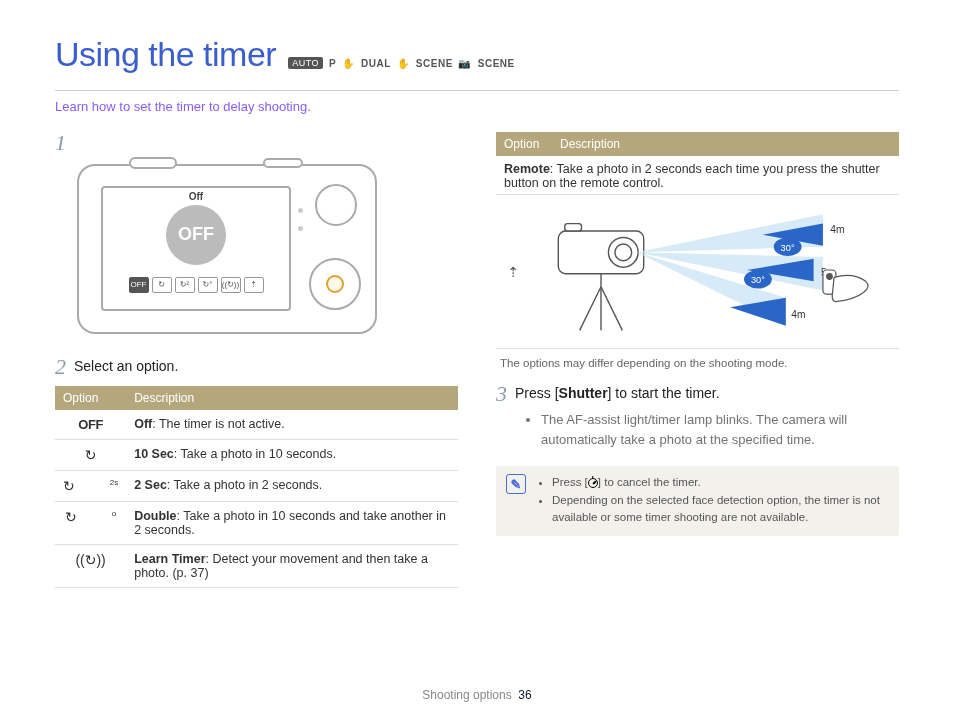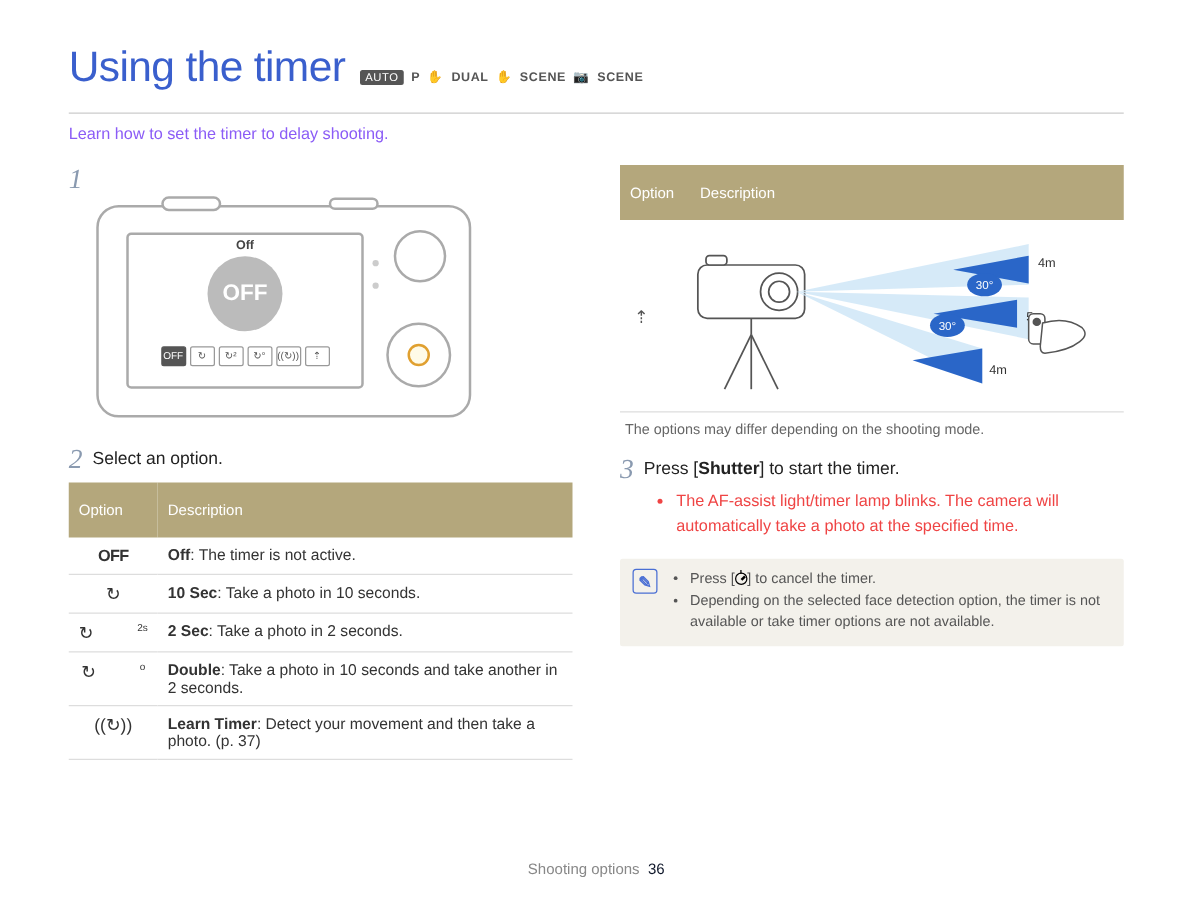--- a/index.html
+++ b/index.html
@@ -62,42 +62,42 @@
   .cam-dot { position:absolute; width:5px; height:5px; background:#ccc; border-radius:50%; right:72px;}
   .cam-dot.d1{top:42px;} .cam-dot.d2{top:60px;}
   .cam-shutter { position:absolute; top:-9px; left:50px; width:48px; height:12px; border:2px solid #aaa; border-radius:6px; background:#fff;}
   .cam-top2 { position:absolute; top:-8px; right:72px; width:40px; height:10px; border:2px solid #aaa; border-radius:5px; background:#fff;}
 
   table.opt {
     width: 100%; border-collapse: collapse; margin-top: 6px; font-size: 12.5px;
   }
   table.opt th {
     background: #b4a77c; color: #fff; font-weight: normal; text-align: left;
-    padding: 15px 8px; font-size: 12px;
+    padding: 5px 8px; font-size: 12px;
   }
   table.opt th:first-child { width: 56px; }
   table.opt td {
     border-bottom: 1px solid #ddd; padding: 7px 8px; vertical-align: top; color:#333;
   }
   table.opt td:first-child { text-align: center; }
   .bold { font-weight: bold; }
   .opt-icon { font-family: Arial; font-size:14px; display:inline-block;}
   .opt-icon.off { font-weight:bold; font-size:13px; letter-spacing:-0.5px;}
   .opt-icon .sup { font-size:8px; vertical-align: super; margin-left: 35px; }
 
   .remote-desc { padding: 6px 8px 4px 8px; font-size:12.5px; color:#333; border-bottom:1px solid #ddd;}
   .remote-illus {
     margin: 6px 0 0 0; padding: 4px 8px 10px 8px; border-bottom:1px solid #ddd;
     display:flex; align-items:center; gap:10px;
   }
   .remote-icon-col { width:18px; text-align:center; font-size:14px; color:#555;}
   .remote-svg { flex:1; }
   .small-note { font-size: 11.5px; color: #666; margin-top: 8px; padding-left:4px;}
   .bullet-block { margin-top:6px; padding-left: 22px;}
-  .bullet-block li { font-size:13px; line-height:1.55; color:#ef4444; margin-left:4px;}
+  .bullet-block li { font-size:13px; line-height:1.55; color:#737373; margin-left:4px;}
   .note-box {
     margin-top: 16px; background: #f3f1eb; border-radius: 2px;
     padding: 8px 10px 10px 10px; display:flex; gap:10px; align-items:flex-start;
   }
   .note-icon {
     width:20px; height:20px; border:1.5px solid #4a6fd4; border-radius:3px;
     display:flex; align-items:center; justify-content:center; color:#4a6fd4;
     font-size:13px; font-weight:bold; flex-shrink:0;
   }
   .note-box ul { list-style: disc; padding-left:16px;}
@@ -209,20 +209,23 @@
 
   <div class="col">
     <table class="opt" style="margin-top:0">
       <thead>
         <tr>
           <th>Option</th>
           <th>Description</th>
         </tr>
       </thead>
     </table>
+    <div class="remote-desc">
+      <span class="bold">Remote</span><span>: Take a photo in 2 seconds each time you press the shutter button on the remote control.</span>
+    </div>
     <div class="remote-illus">
       <div class="remote-icon-col">⇡</div>
       <div class="remote-svg">
         <svg viewBox="0 0 360 140" width="100%" height="130">
 
           <g stroke="#555" stroke-width="1.5" fill="#fff">
             <rect x="15" y="28" width="92" height="46" rx="8"></rect>
             <circle cx="85" cy="51" r="16"></circle>
             <circle cx="85" cy="51" r="9"></circle>
             <rect x="22" y="20" width="18" height="8" rx="3"></rect>
@@ -272,21 +275,21 @@
         </ul>
       </div>
     </div>
 
     <div class="note-box">
       <div class="note-icon">✎</div>
       <ul>
         <li>
           <span>Press [</span><span class="timer-glyph" style="border-width:1.2px;width:10px;height:10px"></span><span>] to cancel the timer.</span>
         </li>
-        <li>Depending on the selected face detection option, the timer is not available or take timer options are not available.</li>
+        <li>Depending on the selected face detection option, the timer is not available or some timer shooting are not available.</li>
       </ul>
     </div>
   </div>
 </div>
 
 <div class="footer">
   <span>Shooting options</span>&nbsp;&nbsp;<span class="pg">36</span>
 </div>
 
 </body></html>

